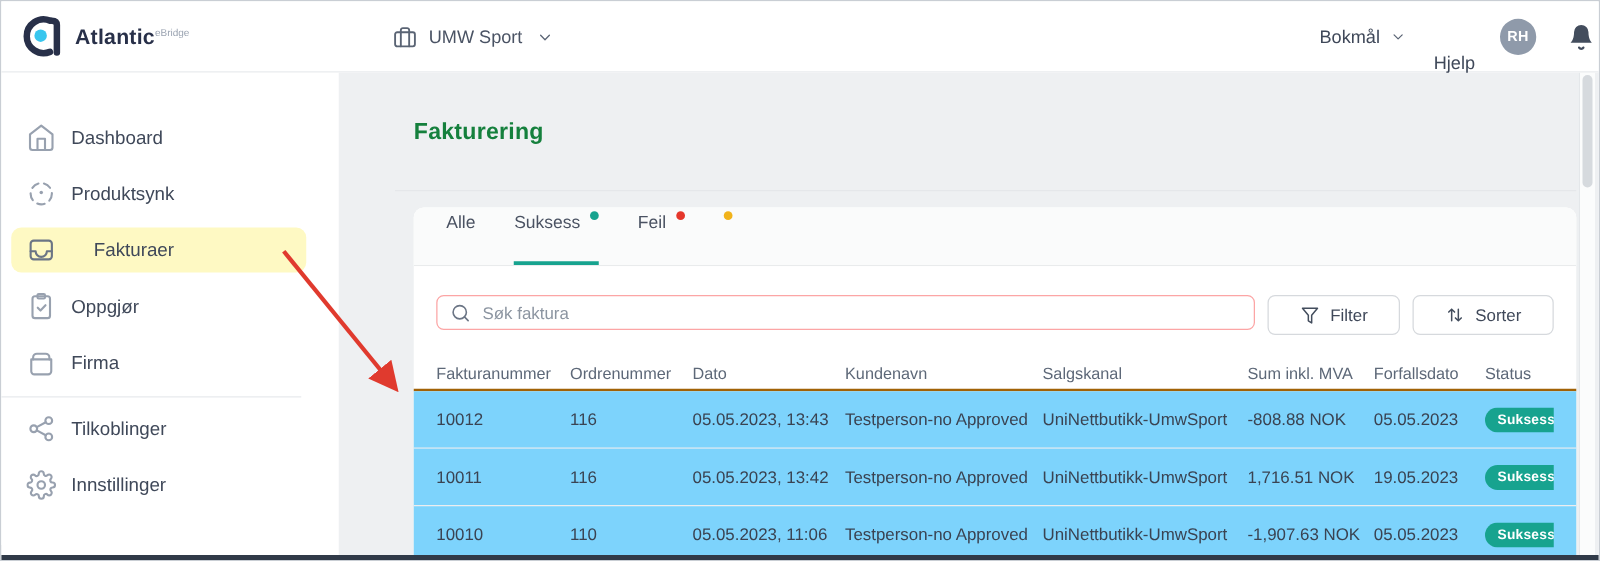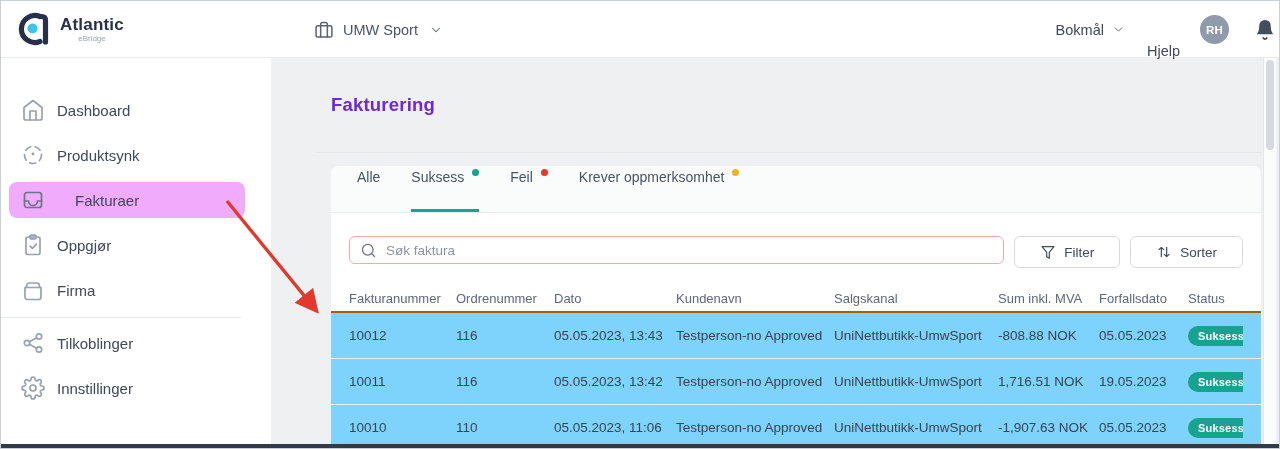--- a/index.html
+++ b/index.html
@@ -16,21 +16,21 @@
 
   
   .topbar {
     position: absolute; top:0; left:0; right:0; height:57px;
     background:#fff; border-bottom:1px solid #e9ebee; z-index:20;
   }
   .brand { position:absolute; left:14px; top:8px; display:flex; align-items:center; gap:5px; }
   .brand-mark { width:40px; height:40px; }
   .brand-mark .navy { stroke: var(--navy); }
   .brand-mark .cyan { fill: var(--cyan); }
-  .brand-text { display:flex; flex-direction:column; line-height:1;text-align:center; }
+  .brand-text { display:flex; flex-direction:row; line-height:1; }
   .brand-name { font-size:17px; font-weight:bold; color:var(--navy); letter-spacing:.2px; }
   .brand-sub { font-size:8px; color:#9aa3b1; margin-top:2px; }
 
   .store { position:absolute; left:313px; top:0; height:57px; display:flex; align-items:center; gap:9px; color:#4a5364; font-size:14.5px; cursor:pointer; }
   .icon-stroke { stroke:#5a6474; fill:none; stroke-width:1.8; stroke-linecap:round; stroke-linejoin:round; }
   .icon-gray  { stroke:#98a1af; fill:none; stroke-width:1.7; stroke-linecap:round; stroke-linejoin:round; }
   .chev { margin-left:2px; }
 
   .top-right { position:absolute; right:-6px; top:0; height:57px; display:flex; align-items:center; gap:22px; padding-right:0; }
   .lang { display:flex; align-items:center; gap:6px; color:#3f4859; font-size:14.5px; cursor:pointer; }
@@ -45,31 +45,31 @@
   
   .sidebar {
     position:absolute; left:0; top:57px; bottom:12px; width:254px;
     background:#fff; z-index:10; padding-top:34px;
   }
   .nav-item {
     height:36px; margin:0 10px 9px 8px; border-radius:8px;
     display:flex; align-items:center; gap:12px; padding-left:12px;
     font-size:15px; color:#3f4859; cursor:pointer;
   }
-  .nav-item.active { background:#f0abfc;gap:30px; }
+  .nav-item.active { background:#fef9c3;gap:30px; }
   .nav-item svg { flex:0 0 auto; }
   .nav-divider { border:none; border-top:1px solid #e8eaed; margin:0 14px 7px 0; }
 
   
   .main {
     position:absolute; left:270px; top:57px; right:0; bottom:0;
     background:#eef0f2; padding:0 33px 0 45px;
   }
   .title-band { height:95px; display:flex; align-items:center; padding-left:15px; border-bottom:1px solid #e5e7ea; margin-right:-15px; }
-  .page-title { font-size:18.5px; font-weight:bold; color:#6d28d9; letter-spacing:.2px; }
+  .page-title { font-size:18.5px; font-weight:bold; color:#15803d; letter-spacing:.2px; }
 
   .card { margin:13px 0 0 15px; width:930px; background:#fff; border-radius:8px 8px 0 0; height:400px; }
 
   .tabsbar {
     height:47px; background:#fafbfb; border-radius:8px 8px 0 0;
     border-bottom:1px solid #e9ebec; display:flex; align-items:stretch; gap:31px; padding:0 0 0 26px;
   }
   .tab { display:flex; align-items:flex-start; gap:8px; font-size:14px; color:#4a5262; cursor:pointer;
          border-bottom:3px solid transparent; padding-top:3px; }
   .tab.active { border-bottom-color:var(--accent); }
@@ -227,21 +227,20 @@
         </div>
         <div class="tab active">
           <span>Suksess</span>
           <span class="tab-dot success"></span>
         </div>
         <div class="tab">
           <span>Feil</span>
           <span class="tab-dot error"></span>
         </div>
         <div class="tab">
-          <span>Krever oppmerksomhet</span>
           <span class="tab-dot warn"></span>
         </div>
       </div>
 
       <div class="toolbar">
         <div class="searchbox">
           <svg class="icon-stroke" width="17" height="17" viewBox="0 0 24 24" style="stroke:#6b7585">
             <circle cx="11" cy="11" r="7.5"></circle>
               <line x1="20.5" y1="20.5" x2="16.3" y2="16.3"></line>
           </svg>

